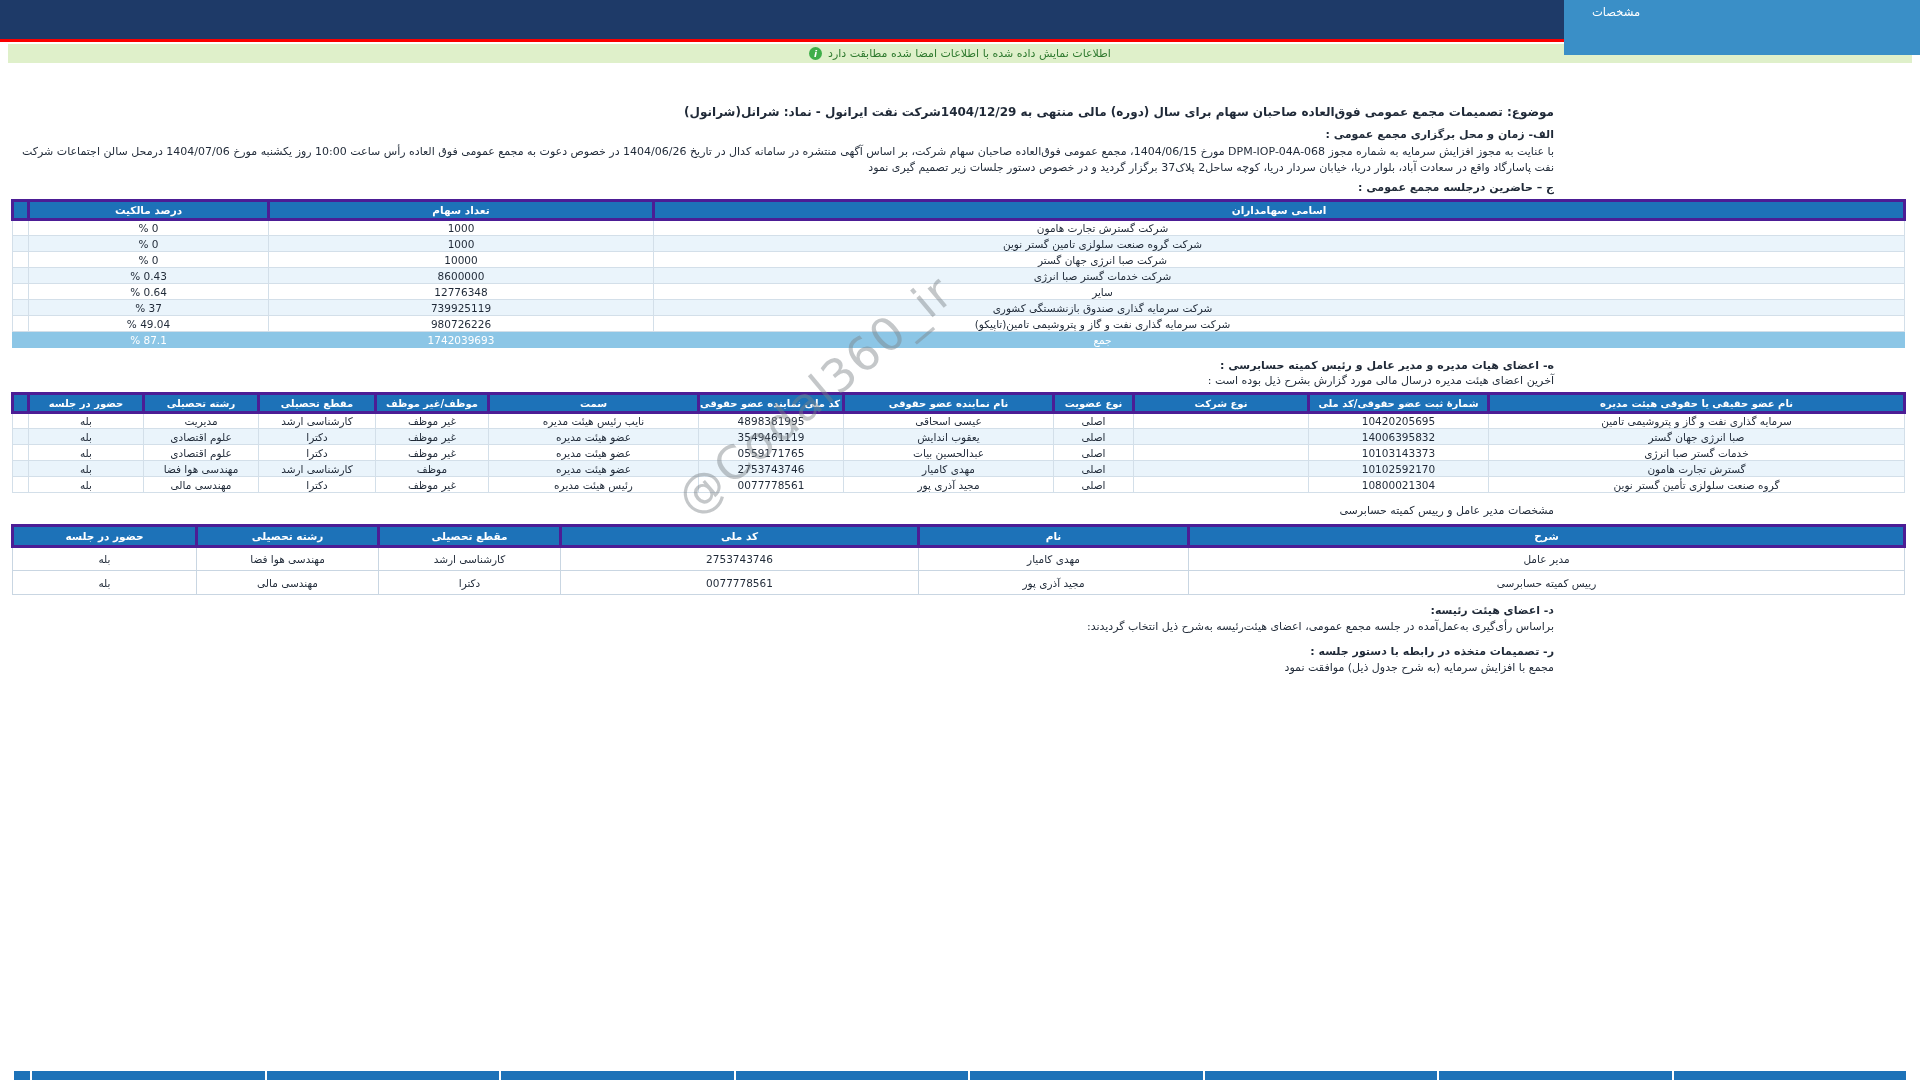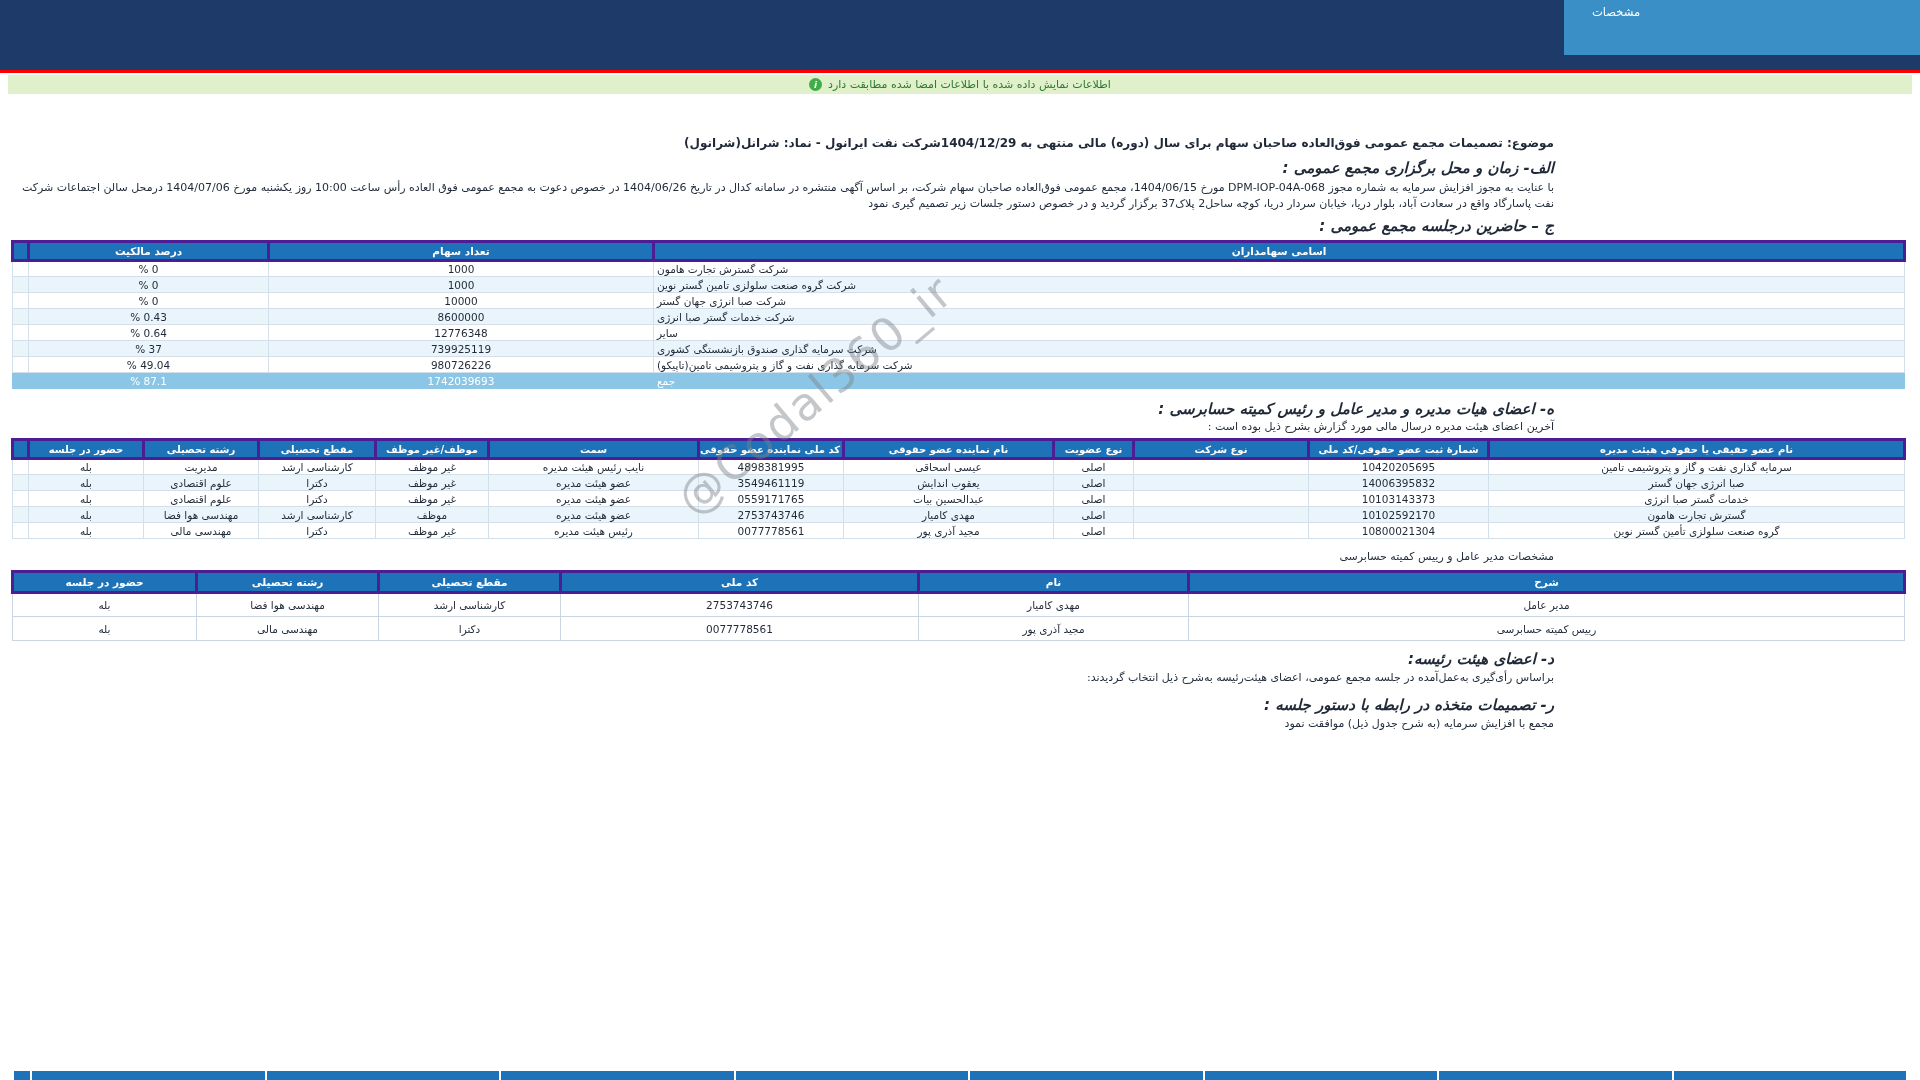--- a/index.html
+++ b/index.html
@@ -6,40 +6,40 @@
   html,body { margin:0; padding:0; }
   body {
     width:1920px; height:1080px; overflow:hidden;
     background:#ffffff; color:#1f2937;
     font-family:"DejaVu Sans", sans-serif;
     direction:rtl;
   }
   .page { position:relative; width:1920px; height:1080px; overflow:hidden; }
 
   
-  .topbar { position:relative; height:70px; background:#1e3a68; }
+  .topbar { position:relative; height:39px; background:#1e3a68; }
   .tab-zone { position:absolute; top:0; right:0; width:356px; height:55px; background:#3a8fc7; }
   .tab-label { position:absolute; top:5px; left:28px; color:#ffffff; font-size:11.5px; }
   .redline { height:3px; background:#fa0000; }
   .info-bar {
     margin:2px 8px 0; height:19px; background:#dff0ca;
     display:flex; align-items:center; justify-content:center; gap:6px;
     font-size:11px; color:#2f7a2f;
   }
   .info-icon {
     width:13px; height:13px; border-radius:50%; background:#3fae49; color:#fff;
     font-size:9px; font-weight:bold; font-style:italic;
     display:flex; align-items:center; justify-content:center; flex:0 0 13px;
   }
 
   
   .content { padding:25px 14px 0; }
   .prose { margin-right:352px; }
   .subject { font-weight:bold; font-size:12px; margin:17px 0 9px; }
-  .h { font-weight:bold; font-size:15px;font-style:italic; }
+  .h { font-weight:bold; font-size:11px; }
   .h-a { margin:0 0 3px; }
   .body-text { font-size:11px; line-height:16px; }
   .body-a { margin:0 0 4px; }
   .h-b { margin:4px 0 2px; }
   .agenda-item { font-size:11px; line-height:18px; }
   .h-c { margin:5px 0 5px; }
   .h-e { margin:11px 0 1px; }
   .sub-e { margin:0 0 3px; }
   .ceo-title { margin:10px 0 5px; }
   .h-d { margin:9px 0 2px; }
@@ -57,21 +57,21 @@
     border:3px solid #4c1d95; height:19px; padding:2px; text-align:center;
     overflow:hidden; white-space:nowrap;
   }
   .t2 th { font-size:10px; }
   .tbl td {
     border:1px solid #d3dfe9; height:16px; padding:1px 3px; text-align:center;
     overflow:hidden; white-space:nowrap; background:#ffffff;
   }
   .tbl { border:1px solid #9fb6c8; }
   .t1 tbody tr:nth-child(even) td, .t2 tbody tr:nth-child(even) td { background:#eaf4fb; }
-  .t1 td.name { text-align:left; padding-right:356px;margin-left:6px; }
+  .t1 td.name { text-align:center; padding-right:356px;margin-left:6px; }
   .t1 tfoot td { background:#8cc6e6; color:#ffffff; border-color:#8cc6e6; }
   .t3 th { height:21px; }
   .t3 td { height:24px; border-color:#c9d6e2; }
 
   
   .watermark {
     position:absolute; top:368px; left:585px; width:460px;
     transform:rotate(-40deg); direction:ltr; text-align:center;
     font-size:46px; letter-spacing:2px; color:rgba(125,130,136,0.45);
     z-index:50; pointer-events:none;

